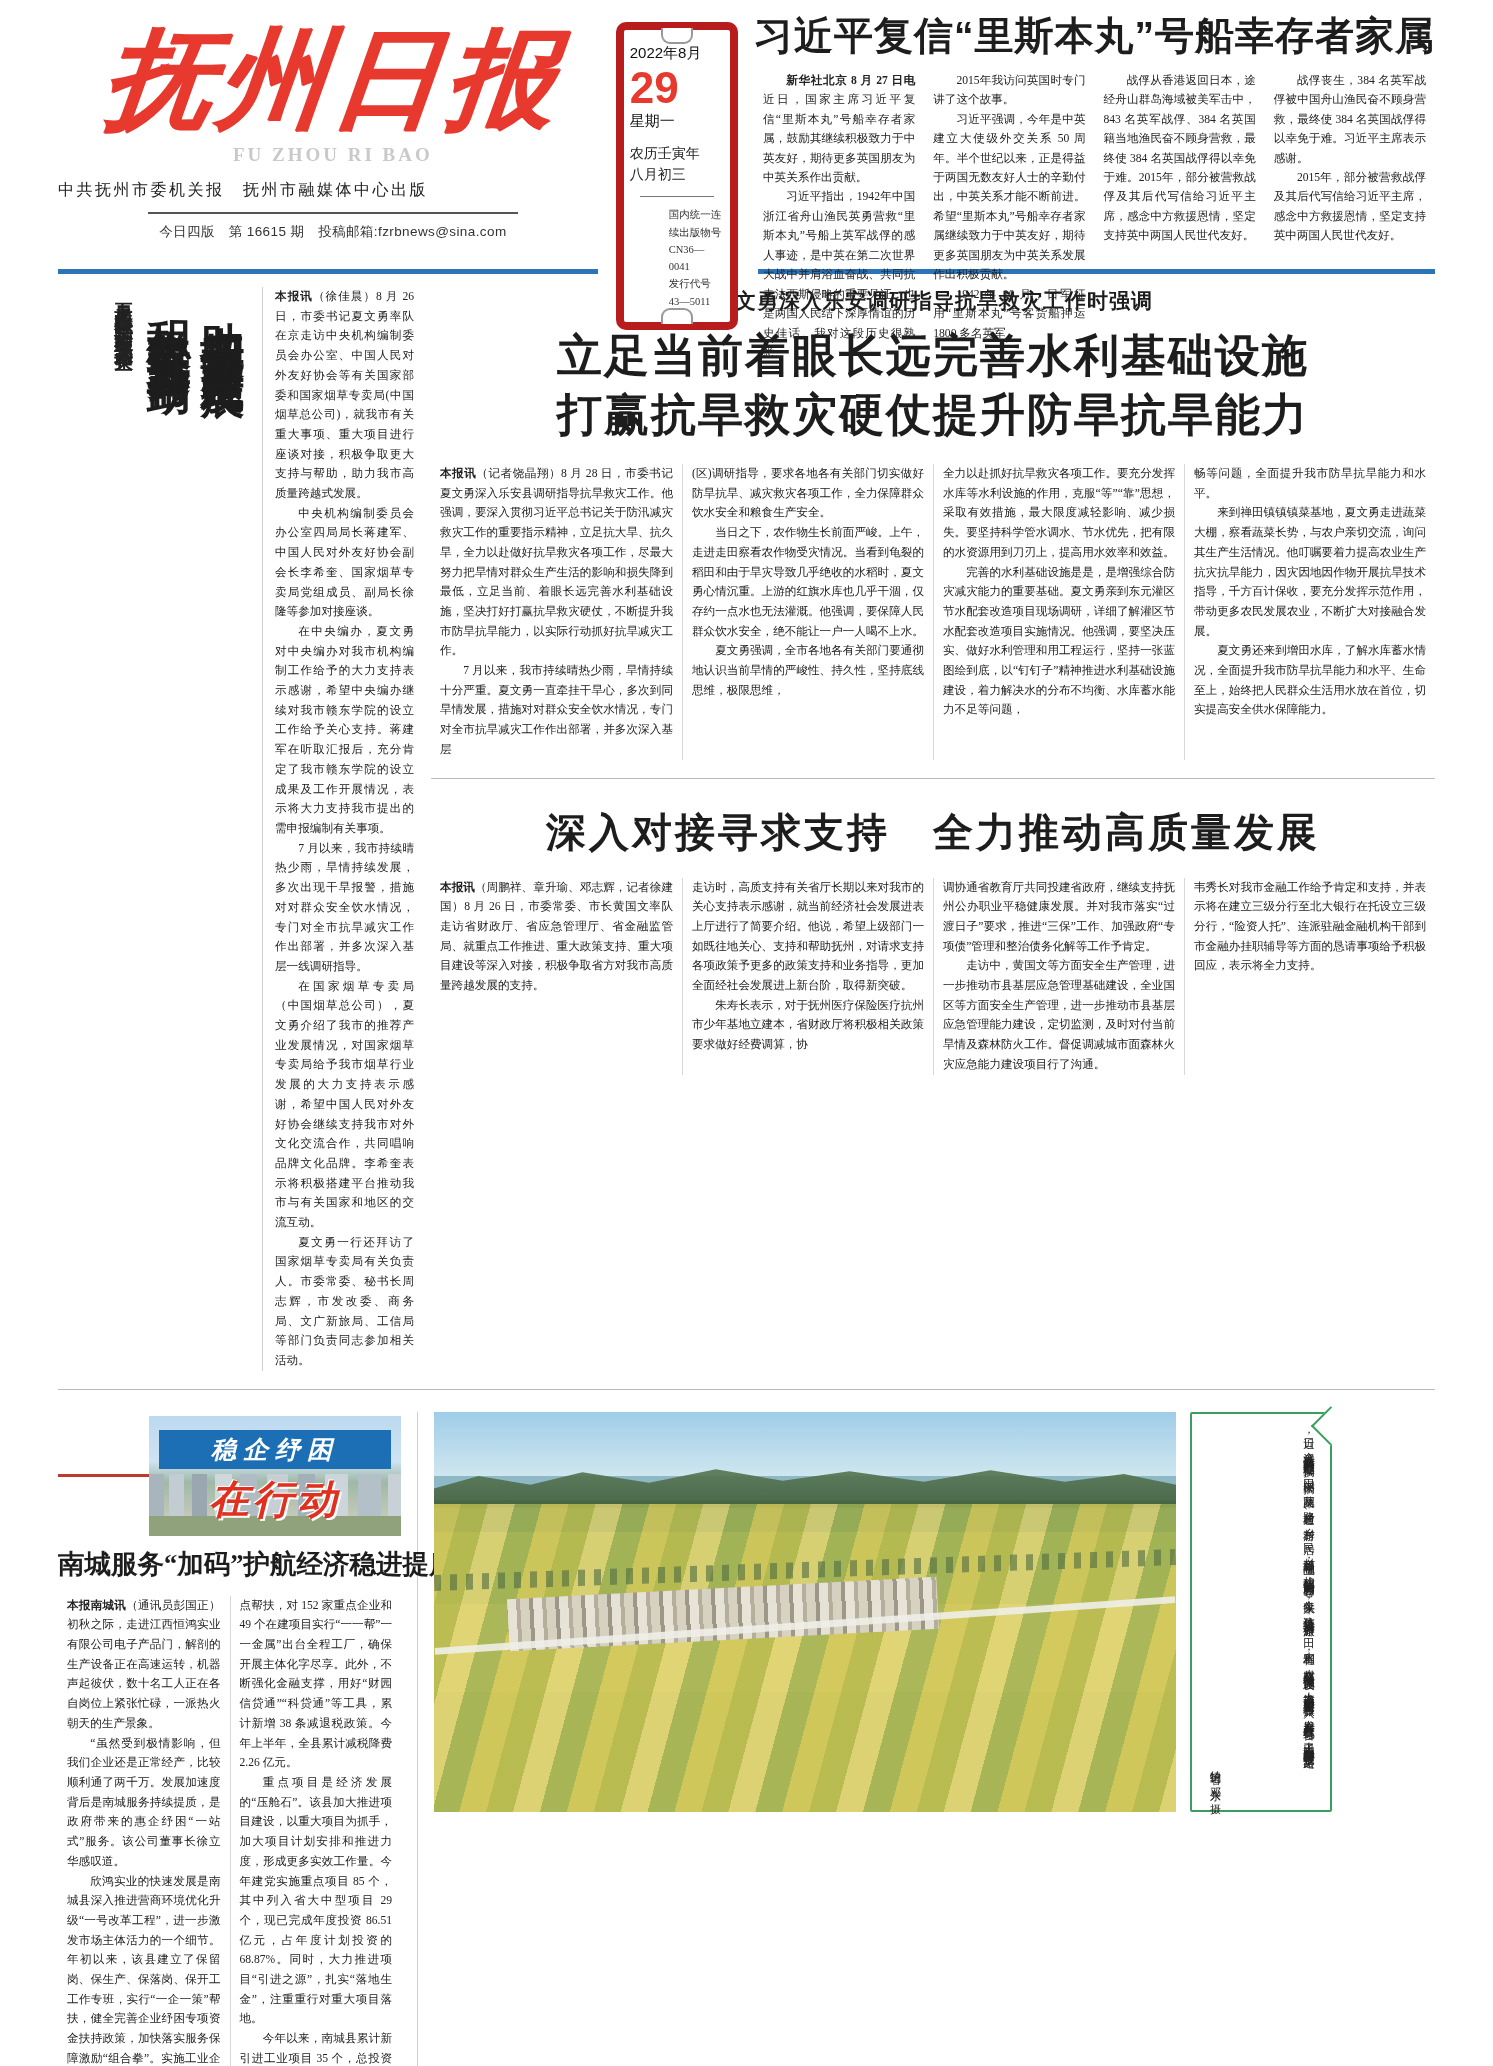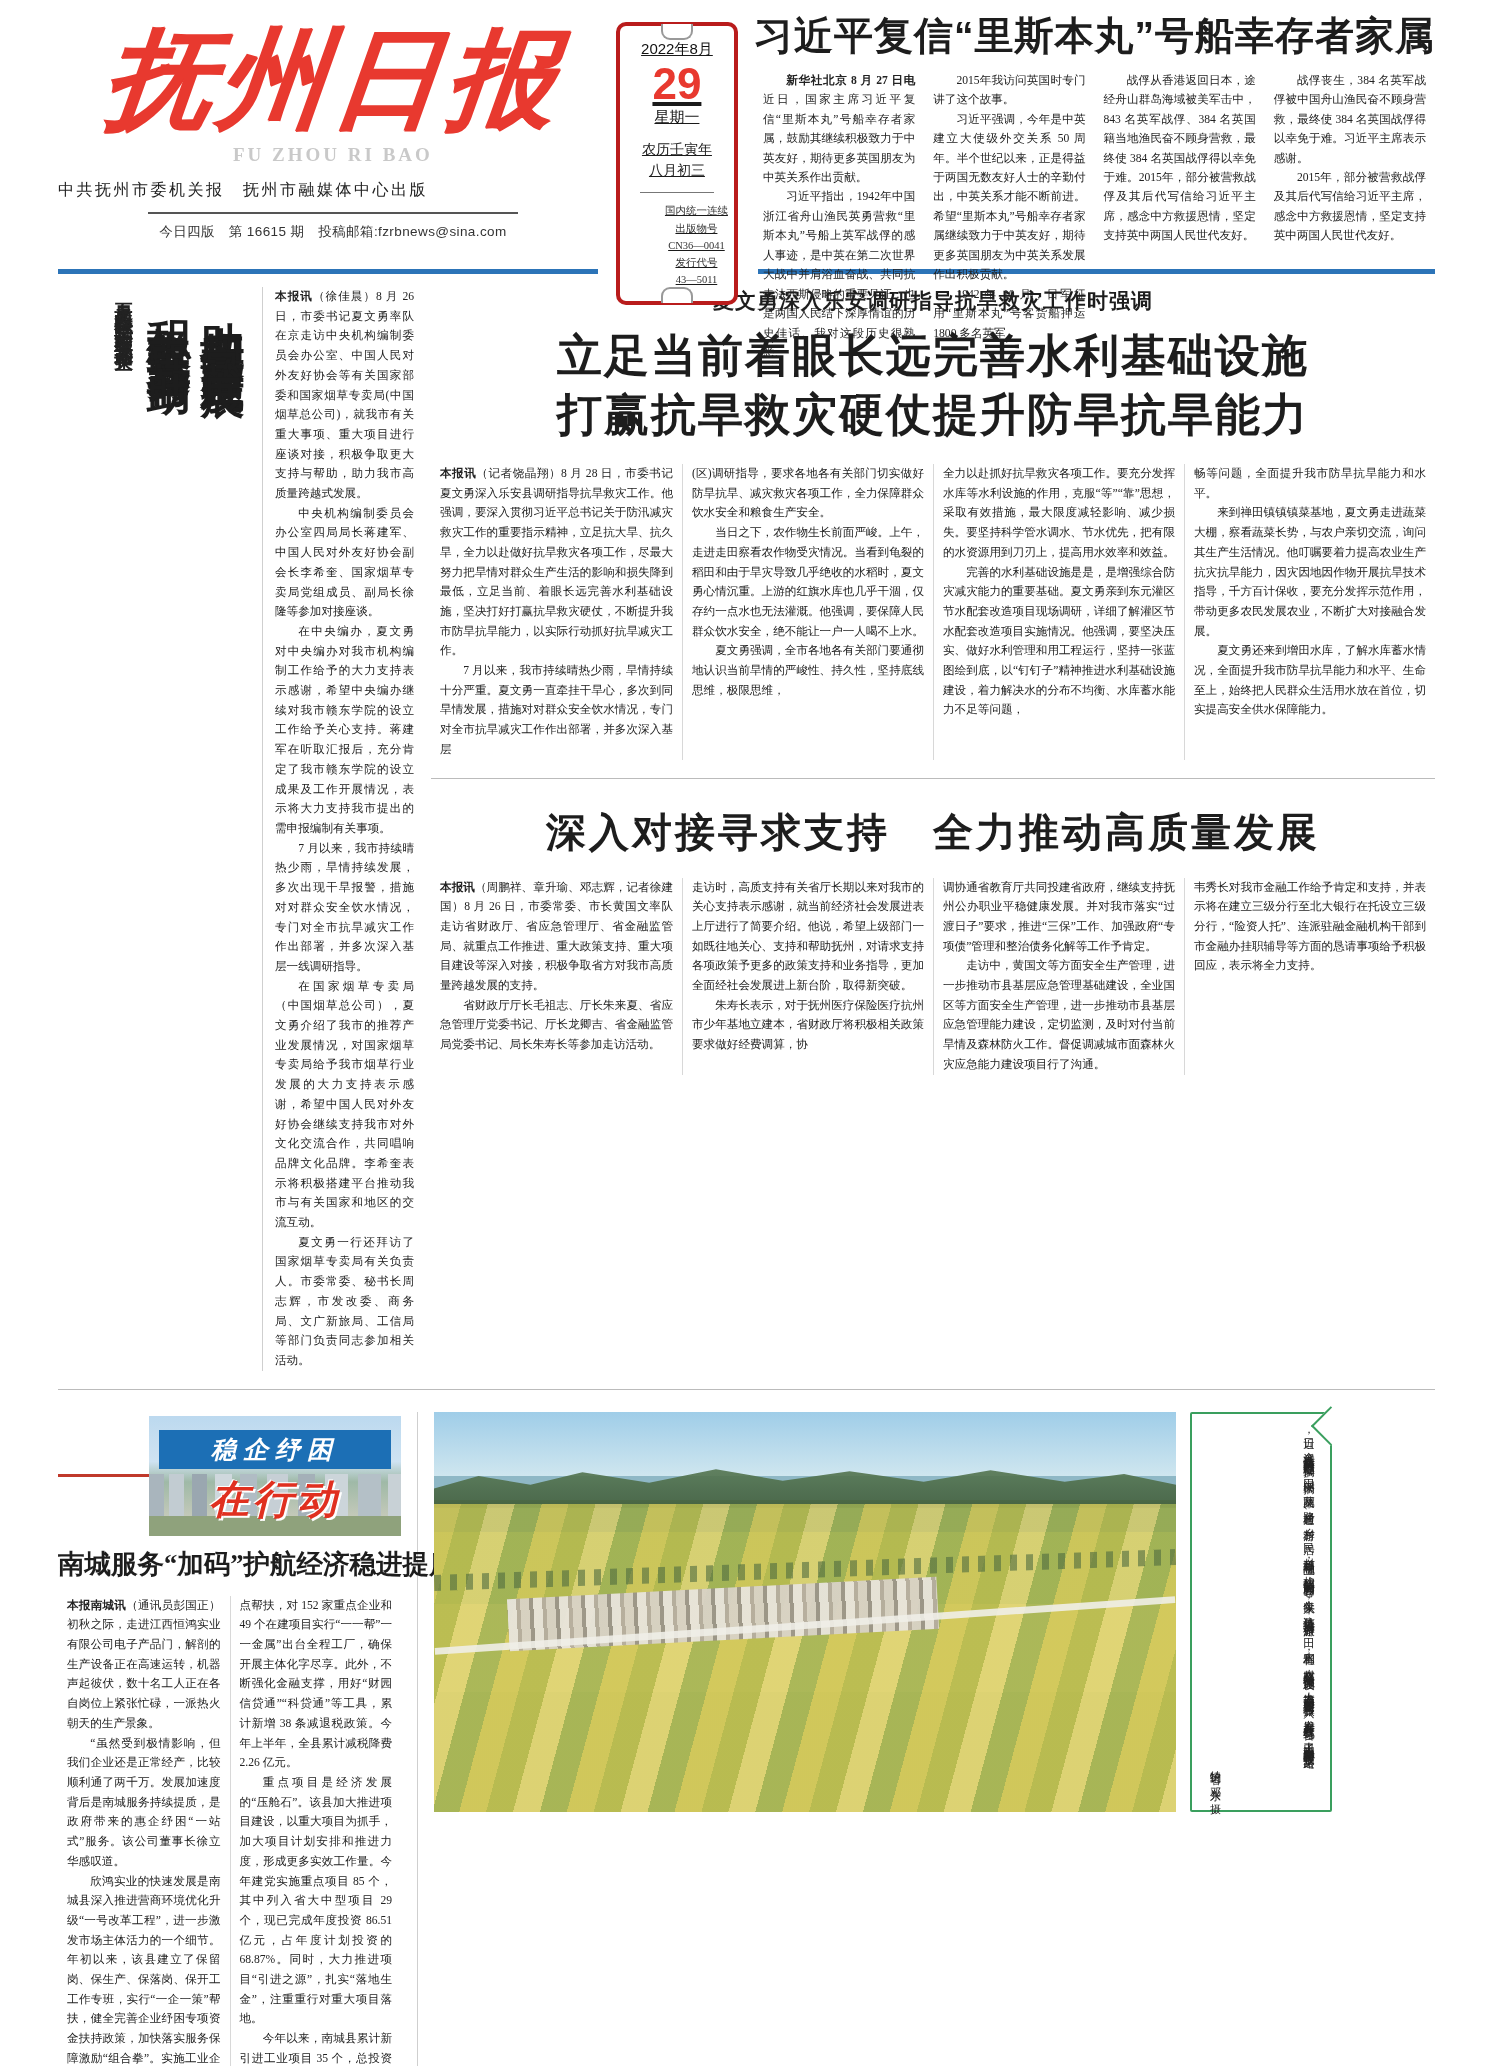--- a/index.html
+++ b/index.html
@@ -35,24 +35,23 @@
   }
   .logo-rule { width:370px; height:1.5px; background:#555; margin:11px auto 0; }
   .logo-meta {
     text-align:center; font-family:"Liberation Sans", sans-serif;
     font-size:13.5px; color:#333; margin-top:9px; letter-spacing:.4px;
   }
 
   
   .datebox {
     width:124px; margin-left:8px; margin-top:22px;
-    border:4px solid #b91c1c; border-radius:10px;
-    padding:14px 6px 12px; text-align:center; position:relative;
+    border:8px solid #b91c1c; border-radius:10px;
+    padding:14px 6px 12px; text-align:left; position:relative;
     background:#fff;
-    text-decoration:underline;
   }
   .datebox:before, .datebox:after{
     content:""; position:absolute; width:28px; height:14px; background:#fff;
     left:50%; transform:translateX(-50%);
   }
   .datebox:before{ top:-2px; border-left:2px solid #999; border-right:2px solid #999; border-bottom:2px solid #999; border-radius:0 0 9px 9px; }
   .datebox:after{ bottom:-2px; border-left:2px solid #999; border-right:2px solid #999; border-top:2px solid #999; border-radius:9px 9px 0 0;}
   .d-ym { font-family:"Liberation Sans", sans-serif; font-size:15px; color:#111; }
   .d-day { font-family:"Liberation Sans", sans-serif; font-size:44px; font-weight:bold; color:#e8392f; line-height:1.05; margin:2px 0 0;}
   .d-wd { font-family:"Liberation Sans", sans-serif; font-size:15px; color:#111; margin-top:1px;}
@@ -304,21 +303,20 @@
           </div>
       </div>
 
       <div class="hr-thin" style="margin-top:18px;"></div>
 
       <div class="sechead">深入对接寻求支持　全力推动高质量发展</div>
 
       <div class="cols4" style="margin-top:6px;">
         <div class="tcol">
             <p class="noind"><b>本报讯</b>（周鹏祥、章升瑜、邓志辉，记者徐建国）8 月 26 日，市委常委、市长黄国文率队走访省财政厅、省应急管理厅、省金融监管局、就重点工作推进、重大政策支持、重大项目建设等深入对接，积极争取省方对我市高质量跨越发展的支持。</p>
-            <p>省财政厅厅长毛祖志、厅长朱来夏、省应急管理厅党委书记、厅长龙卿吉、省金融监管局党委书记、局长朱寿长等参加走访活动。</p>
           </div>
         <div class="tcol">
             <p class="noind">走访时，高质支持有关省厅长期以来对我市的关心支持表示感谢，就当前经济社会发展进表上厅进行了简要介绍。他说，希望上级部门一如既往地关心、支持和帮助抚州，对请求支持各项政策予更多的政策支持和业务指导，更加全面经社会发展进上新台阶，取得新突破。</p>
             <p>朱寿长表示，对于抚州医疗保险医疗抗州市少年基地立建本，省财政厅将积极相关政策要求做好经费调算，协</p>
           </div>
         <div class="tcol">
             <p class="noind">调协通省教育厅共同投建省政府，继续支持抚州公办职业平稳健康发展。并对我市落实“过渡日子”要求，推进“三保”工作、加强政府“专项债”管理和整治债务化解等工作予肯定。</p>
             <p>走访中，黄国文等方面安全生产管理，进一步推动市县基层应急管理基础建设，全业国区等方面安全生产管理，进一步推动市县基层应急管理能力建设，定切监测，及时对付当前旱情及森林防火工作。督促调减城市面森林火灾应急能力建设项目行了沟通。</p>
           </div>
         <div class="tcol">

